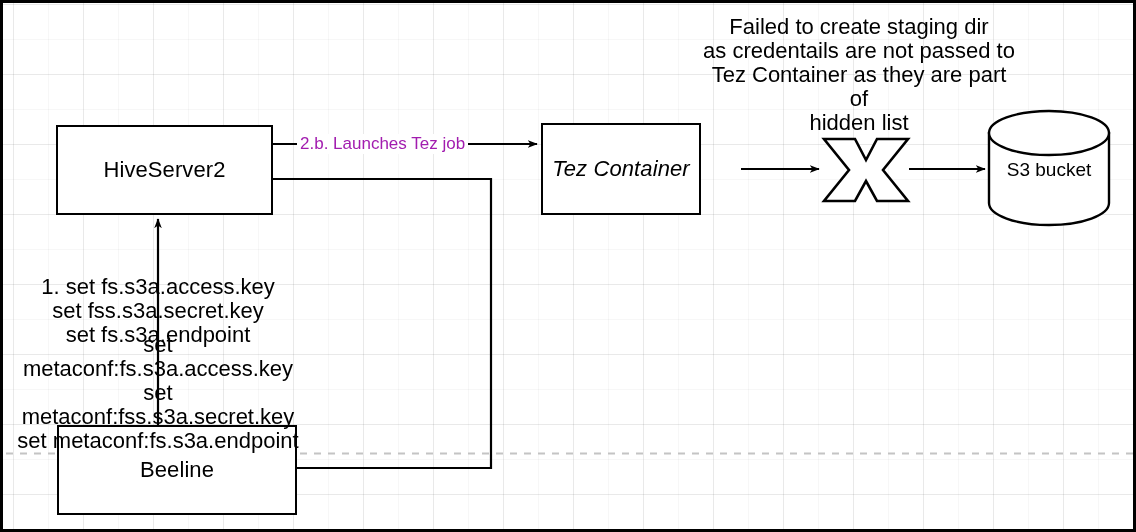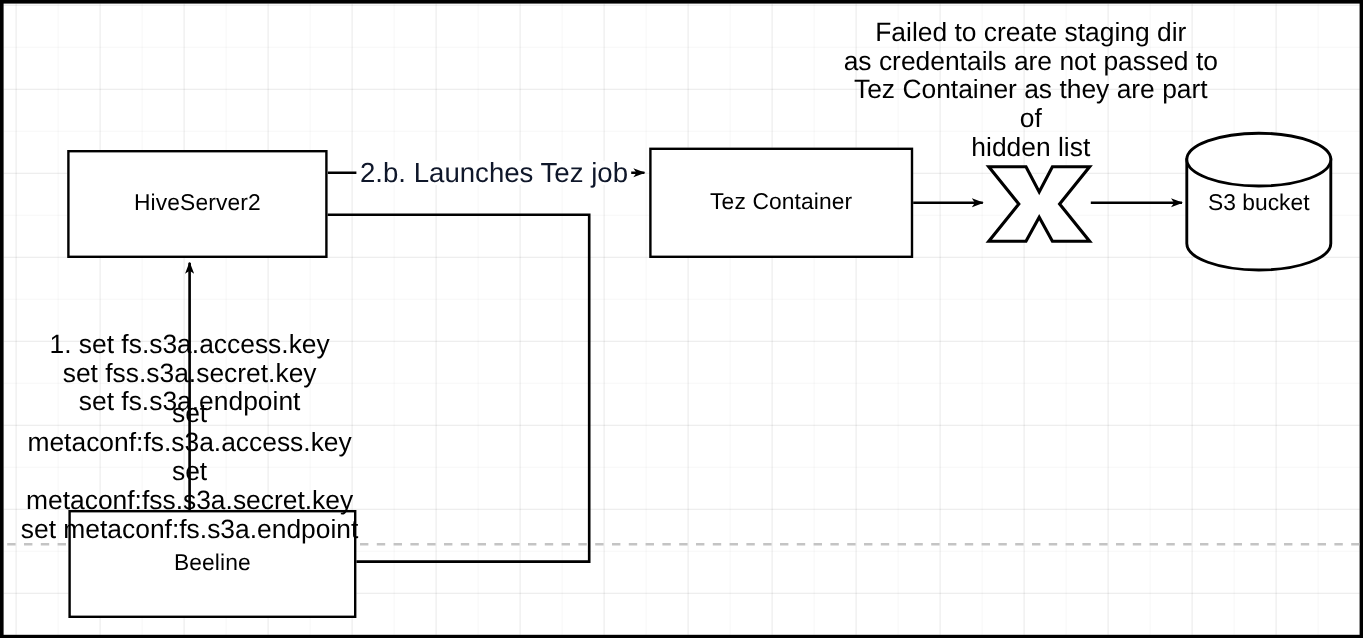--- a/index.html
+++ b/index.html
@@ -38,39 +38,39 @@
     pointer-events: none;
   }
   .nodebox {
     position: absolute;
     box-sizing: border-box;
     border: 2.5px solid #000000;
     background: #ffffff;
     display: flex;
     align-items: center;
     justify-content: center;
-    font-size: 19px;
+    font-size: 22px;
     color: #000000;
     font-family: "Liberation Sans", sans-serif;
     letter-spacing: 0.1px;
   }
   .textblock {
     position: absolute;
     color: #000000;
     font-family: "Liberation Sans", sans-serif;
     font-size: 22px;
     line-height: 24px;
     text-align: center;
     white-space: pre-line;
   }
   .edgelabel {
     position: absolute;
-    color: #0f172a;
+    color: #a21caf;
     font-family: "Liberation Sans", sans-serif;
-    font-size: 23px;
+    font-size: 17px;
     line-height: 20px;
     background: #ffffff;
     padding: 0 3px;
     white-space: nowrap;
   }
   .cyl-label {
     position: absolute;
     font-size: 19px;
     color: #000000;
     font-family: "Liberation Sans", sans-serif;
@@ -107,21 +107,21 @@
     <g>
       <path d="M986,130 L986,200 A60,22 0 0 0 1106,200 L1106,130 Z" fill="#ffffff" stroke="#000000" stroke-width="2.4"></path>
       <ellipse cx="1046" cy="130" rx="60" ry="22" fill="#ffffff" stroke="#000000" stroke-width="2.4"></ellipse>
     </g>
   </svg>
 
   <div class="nodebox" style="left:53px; top:122px; width:217px; height:90px;">
     <span>HiveServer2</span>
   </div>
 
-  <div class="nodebox" style="left:538px; top:120px; width:220px; height:92px;">
+  <div class="nodebox" style="left:538px; top:120px; width:160px; height:92px;font-style:italic;">
     <span>Tez Container</span>
   </div>
 
   <div class="nodebox" style="left:54px; top:422px; width:240px; height:90px;">
     <span>Beeline</span>
   </div>
 
   <div class="cyl-label" style="left:986px; top:156px; width:120px;">S3 bucket</div>
 
   <div class="textblock" style="left:698px; top:12px; width:316px;">Failed to create staging dir

